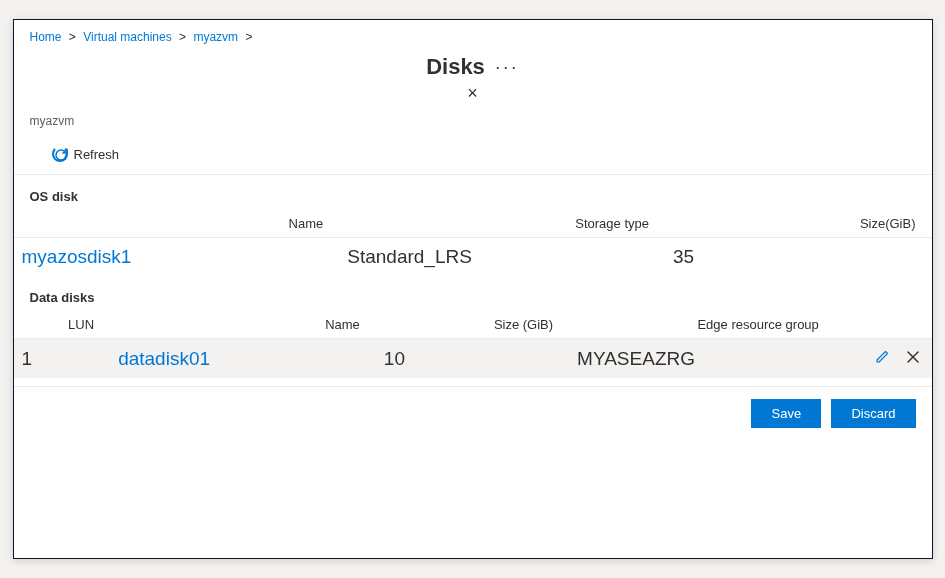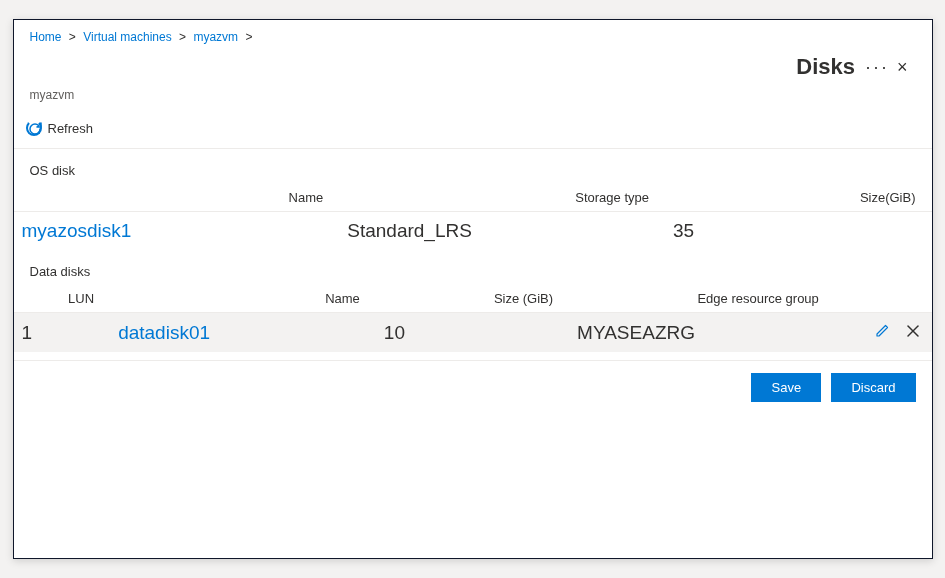--- a/index.html
+++ b/index.html
@@ -34,20 +34,21 @@
     .breadcrumb a {
       color: #0078d4;
       text-decoration: none;
       cursor: pointer;
     }
     .header {
       padding: 4px 16px 8px 16px;
       display: flex;
       align-items: center;
       justify-content: flex-end;
+      flex-direction: column;
     }
     .header-left {
       display: flex;
       align-items: center;
       gap: 10px;
     }
     .title {
       font-size: 22px;
       font-weight: 600;
       color: #323130;
@@ -66,21 +67,21 @@
       border: none;
       padding: 4px 8px;
       line-height: 1;
     }
     .subtitle {
       padding: 0 16px 8px 16px;
       font-size: 12px;
       color: #605e5c;
     }
     .toolbar {
-      padding: 6px 16px 8px 6px;
+      padding: 6px 16px 8px 32px;
       border-bottom: 1px solid #edebe9;
     }
     .refresh-btn {
       display: flex;
       align-items: center;
       gap: 6px;
       background: none;
       border: none;
       color: #323130;
       font-size: 13px;
@@ -90,21 +91,21 @@
     .refresh-icon {
       display: inline-block;
       width: 16px;
       height: 16px;
       border: 2px solid #0078d4;
       border-top-color: transparent;
       border-radius: 50%;
       position: relative;
     }
     .section-title {
-      font-weight: 400;
+      font-weight: 700;
       font-size: 13px;
       color: #323130;
       padding: 14px 16px 6px 16px;
     }
     .table {
       width: 100%;
       border-collapse: collapse;
     }
     .table th {
       text-align: right;

